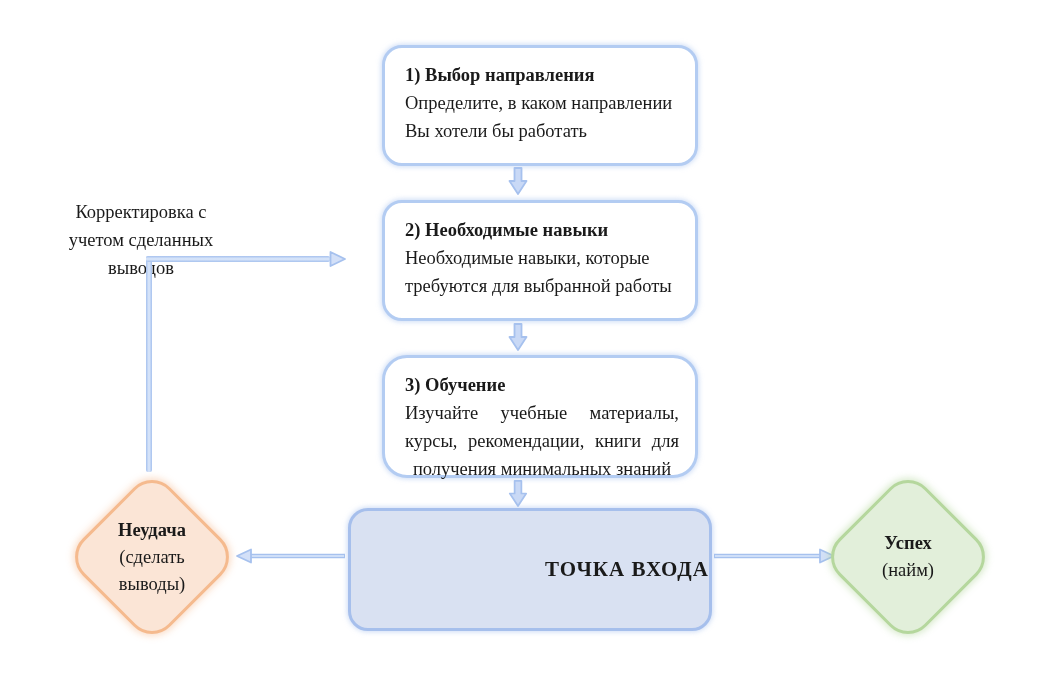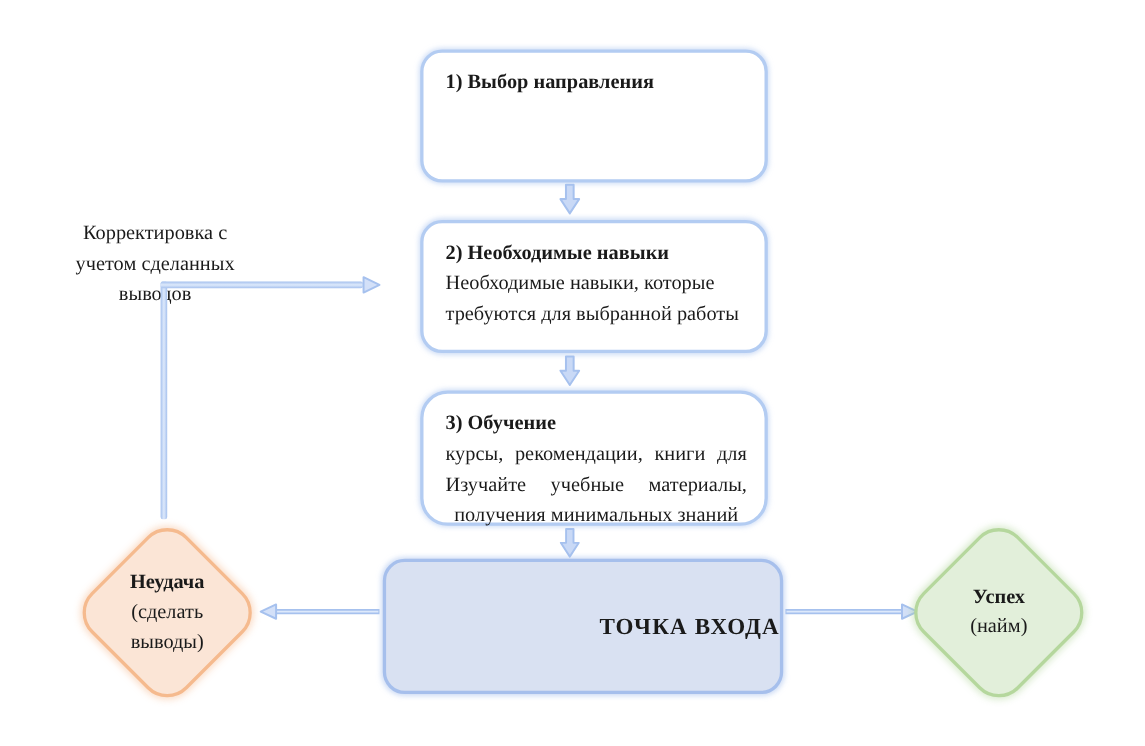--- a/index.html
+++ b/index.html
@@ -123,40 +123,42 @@
 </style>
 </head>
 <body>
 
 <div class="stage">
 
   <div class="note">Корректировка с учетом сделанных выводов</div>
 
   <div class="step" id="box1">
     <div class="step-title">1) Выбор направления</div>
+    <div class="step-body">Определите, в каком направлении
+Вы хотели бы работать</div>
   </div>
 
   <svg class="arr" id="darr1" width="20" height="28" viewBox="0 0 20 28">
     <path class="block-arrow" d="M6.5 1 H13.5 V14 H18.5 L10 27 L1.5 14 H6.5 Z"></path>
   </svg>
 
   <div class="step" id="box2">
     <div class="step-title">2) Необходимые навыки</div>
     <div class="step-body">Необходимые навыки, которые
 требуются для выбранной работы</div>
   </div>
 
   <svg class="arr" id="darr2" width="20" height="28" viewBox="0 0 20 28">
     <path class="block-arrow" d="M6.5 1 H13.5 V14 H18.5 L10 27 L1.5 14 H6.5 Z"></path>
   </svg>
 
   <div class="step" id="box3">
     <div class="step-title">3) Обучение</div>
+    <div class="jline">Изучайте учебные материалы,</div>
     <div class="jline">курсы, рекомендации, книги для</div>
-    <div class="jline">Изучайте учебные материалы,</div>
     <div class="lline">получения минимальных знаний</div>
   </div>
 
   <svg class="arr" id="darr3" width="20" height="27" viewBox="0 0 20 28">
     <path class="block-arrow" d="M6.5 1 H13.5 V14 H18.5 L10 27 L1.5 14 H6.5 Z"></path>
   </svg>
 
   <div class="entry">
     <span>ТОЧКА ВХОДА</span>
   </div>

